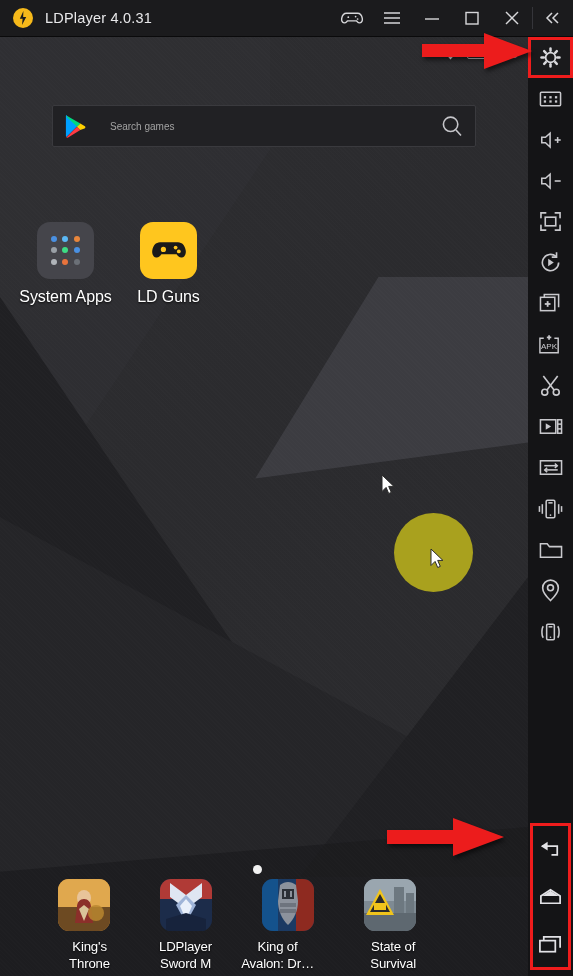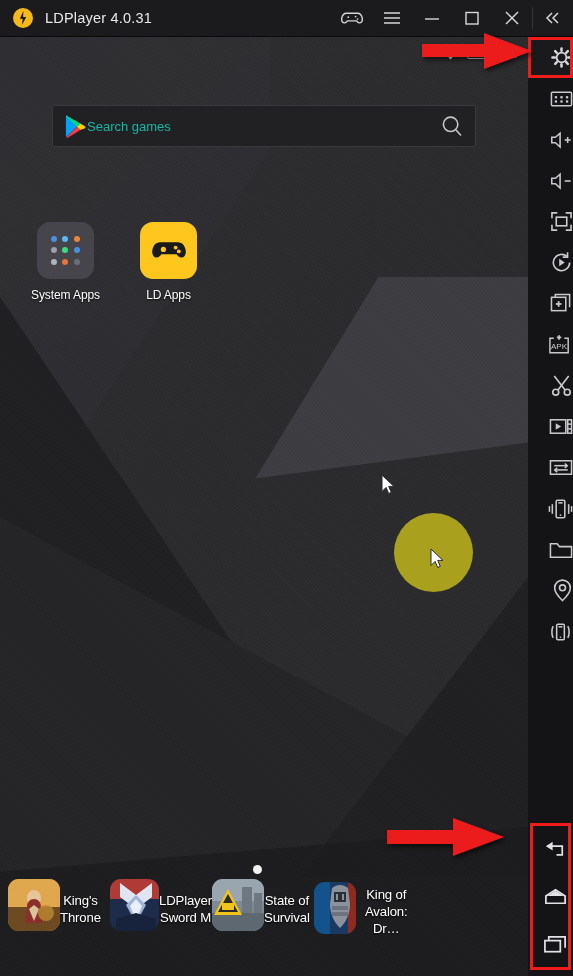--- a/index.html
+++ b/index.html
@@ -80,32 +80,32 @@
   .batt-fill{ position:absolute; left:1px; top:1px; bottom:1px; width:40%; background:#c9c9cc; }
   .clock{ font-size:13.5px; color:#f0f0f2; letter-spacing:.3px; }
 
   
   .searchbar{
     position:absolute; left:52px; top:68px; width:424px; height:42px;
     background:#212124; border:1px solid #3a3a3e; border-radius:2px;
     display:flex; align-items:center; padding:0 12px;
   }
   .play-ico{ width:22px; height:24px; flex:none; }
-  .search-ph{ color:#14b8a6; font-size:13px; }
+  .search-ph{ margin-left:23px; color:#a3a3a3; font-size:10px; }
   .mag{ margin-left:auto; width:22px; height:22px; }
 
   
   .row-apps{
     position:absolute; left:0; top:185px; width:528px;
     display:flex; padding-left:14px; gap:0;
   }
   .app{ width:103px; display:flex; flex-direction:column; align-items:center; }
   .app .ico{ width:57px; height:57px; border-radius:13px; position:relative; overflow:hidden; }
   .app .lbl{
-    margin-top:9px; color:#fff; font-size:12px; white-space:nowrap;
+    margin-top:9px; color:#fff; font-size:16px; white-space:nowrap;
     text-shadow:0 1px 2px rgba(0,0,0,.85); letter-spacing:-.1px;
   }
   
   .ico-folder{
     background:#45454b; border-radius:17px;
     display:grid; grid-template-columns:repeat(3,1fr); grid-template-rows:repeat(3,1fr);
     padding:13px; gap:4px; align-items:center; justify-items:center;
   }
   .ico-folder i{ width:6px; height:6px; border-radius:50%; display:block; }
   
@@ -147,35 +147,35 @@
     position:absolute; left:253px; top:828px; width:9px; height:9px;
     border-radius:50%; background:#f2f2f2;
   }
 
   
   .dock{
     position:absolute; left:0; bottom:0; width:528px; height:103px;
     display:flex; padding:0 8px; align-items:flex-start; padding-top:6px;
   }
   .dock .app2{
-    width:102px; display:flex; flex-direction:row; align-items:center;
+    width:102px; display:flex; flex-direction:column; align-items:flex-end;
   }
   .dock .ico2{ width:52px; height:52px; border-radius:11px; overflow:hidden; position:relative; }
   .dock .lbl2{
     margin-top:7px; color:#fff; font-size:13.2px; line-height:17px; text-align:center;
     text-shadow:0 1px 2px rgba(0,0,0,.9); letter-spacing:-.15px;
   }
 
   
   .sidebar{
     position:absolute; top:37px; right:0; width:45px; height:939px;
     background:#141416; display:flex; flex-direction:column; align-items:center;
   }
   .sb-btn{
-    width:45px; height:41px; display:flex; align-items:center; justify-content:flex-end;
+    width:45px; height:41px; display:flex; align-items:center; justify-content:center;
     color:#4d7c0f;
   }
   .sb-highlight{
     outline:3px solid #ef1c1c; outline-offset:-3px;
     background:#1a1a1c;
   }
   .sb-spacer{ flex:1; }
   .sb-navbox{
     width:41px; margin-bottom:6px; border:3px solid #ef1c1c;
     display:flex; flex-direction:column; align-items:center;
@@ -306,21 +306,21 @@
 
       <div class="app">
         <div class="ico ico-ld">
           <svg width="36" height="24" viewBox="0 0 36 24">
             <path d="M9 3.2h18c4.2 0 7 3.6 7.7 8 .6 3.8-1 7-3.9 7.3-2.4.3-3.8-1.6-5.3-3.2H10.5C9 16.9 7.6 18.8 5.2 18.5 2.3 18.2.7 15 1.3 11.2 2 6.8 4.8 3.2 9 3.2z" fill="#1a1a1a"></path>
             <circle cx="12.4" cy="10.4" r="2.6" fill="#ffc61e"></circle>
             <circle cx="24.6" cy="8.6" r="1.9" fill="#ffc61e"></circle>
             <circle cx="27.8" cy="12.4" r="1.9" fill="#ffc61e"></circle>
           </svg>
         </div>
-        <div class="lbl">LD Apps</div>
+        <div class="lbl">LD Guns</div>
       </div>
 
 
     </div>
 
     <div class="yellow-dot"></div>
 
     <div class="cursor cur-a">
       <svg width="15" height="22" viewBox="0 0 15 22">
         <path d="M1 1v16.5l4.1-4.1 2.6 6.1 2.6-1.1-2.6-6h5.2z" fill="#ffffff" stroke="#2b2b2b" stroke-width="1"></path>
@@ -362,56 +362,56 @@
             <path d="M26 16l10 10-10 18-10-18z" fill="#9fb4d8"></path>
             <path d="M26 20l6 7-6 14-6-14z" fill="#e9f0fb"></path>
             <path d="M6 40l20-6 20 6v12H6z" fill="#17233c"></path>
           </svg>
         </div>
         <div class="lbl2">
           <span>LDPlayer</span><br><span>Sword M</span>
         </div>
       </div>
 
-
-      <div class="app2">
-        <div class="ico2">
-          <svg width="52" height="52" viewBox="0 0 52 52">
-            <rect width="52" height="52" fill="#7e8a93"></rect>
-            <path d="M0 0h52v22H0z" fill="#9aa6af"></path>
-            <path d="M30 8h10v30H30zM42 14h8v24h-8z" fill="#6d7880"></path>
-            <path d="M0 34h52v18H0z" fill="#5e6870"></path>
-            <path d="M16 10 30 36H2z" fill="#f0c41b"></path>
-            <path d="M16 15 26 33H6z" fill="#2b2b2b"></path>
-            <path d="M10 24h12v7H10z" fill="#f0c41b"></path>
-          </svg>
-        </div>
-        <div class="lbl2">
-          <span>State of</span><br><span>Survival</span>
-        </div>
-      </div>
 
       <div class="app2">
         <div class="ico2">
           <svg width="52" height="52" viewBox="0 0 52 52">
             <rect width="52" height="52" fill="#1b3a63"></rect>
             <path d="M34 0h18v52H34z" fill="#8e2a20"></path>
             <path d="M0 0h16v52H0z" fill="#14528c"></path>
             <path d="M18 6c5-4 11-4 16 0l2 16c0 10-4 18-10 24-6-6-10-14-10-24z" fill="#8c929c"></path>
             <path d="M20 10h12v10H20z" fill="#2b2f36"></path>
             <rect x="22" y="12" width="2" height="6" fill="#8c929c"></rect>
             <rect x="28" y="12" width="2" height="6" fill="#8c929c"></rect>
             <path d="M18 24h16v4H18z" fill="#6e747e"></path>
             <path d="M18 30h16v4H18z" fill="#6e747e"></path>
           </svg>
         </div>
         <div class="lbl2">
           <span>King of</span><br><span>Avalon: Dr…</span>
         </div>
       </div>
+
+      <div class="app2">
+        <div class="ico2">
+          <svg width="52" height="52" viewBox="0 0 52 52">
+            <rect width="52" height="52" fill="#7e8a93"></rect>
+            <path d="M0 0h52v22H0z" fill="#9aa6af"></path>
+            <path d="M30 8h10v30H30zM42 14h8v24h-8z" fill="#6d7880"></path>
+            <path d="M0 34h52v18H0z" fill="#5e6870"></path>
+            <path d="M16 10 30 36H2z" fill="#f0c41b"></path>
+            <path d="M16 15 26 33H6z" fill="#2b2b2b"></path>
+            <path d="M10 24h12v7H10z" fill="#f0c41b"></path>
+          </svg>
+        </div>
+        <div class="lbl2">
+          <span>State of</span><br><span>Survival</span>
+        </div>
+      </div>
     </div>
   </div>
 
   <div class="sidebar">
 
     <div class="sb-btn sb-highlight">
       <svg width="23" height="23" viewBox="0 0 24 24" fill="none" stroke="#d9d9dd" stroke-width="1.9">
         <circle cx="12" cy="12" r="5.1"></circle>
         <g stroke-width="2.6" stroke-linecap="round">
           <line x1="12" y1="2.6" x2="12" y2="5"></line>

